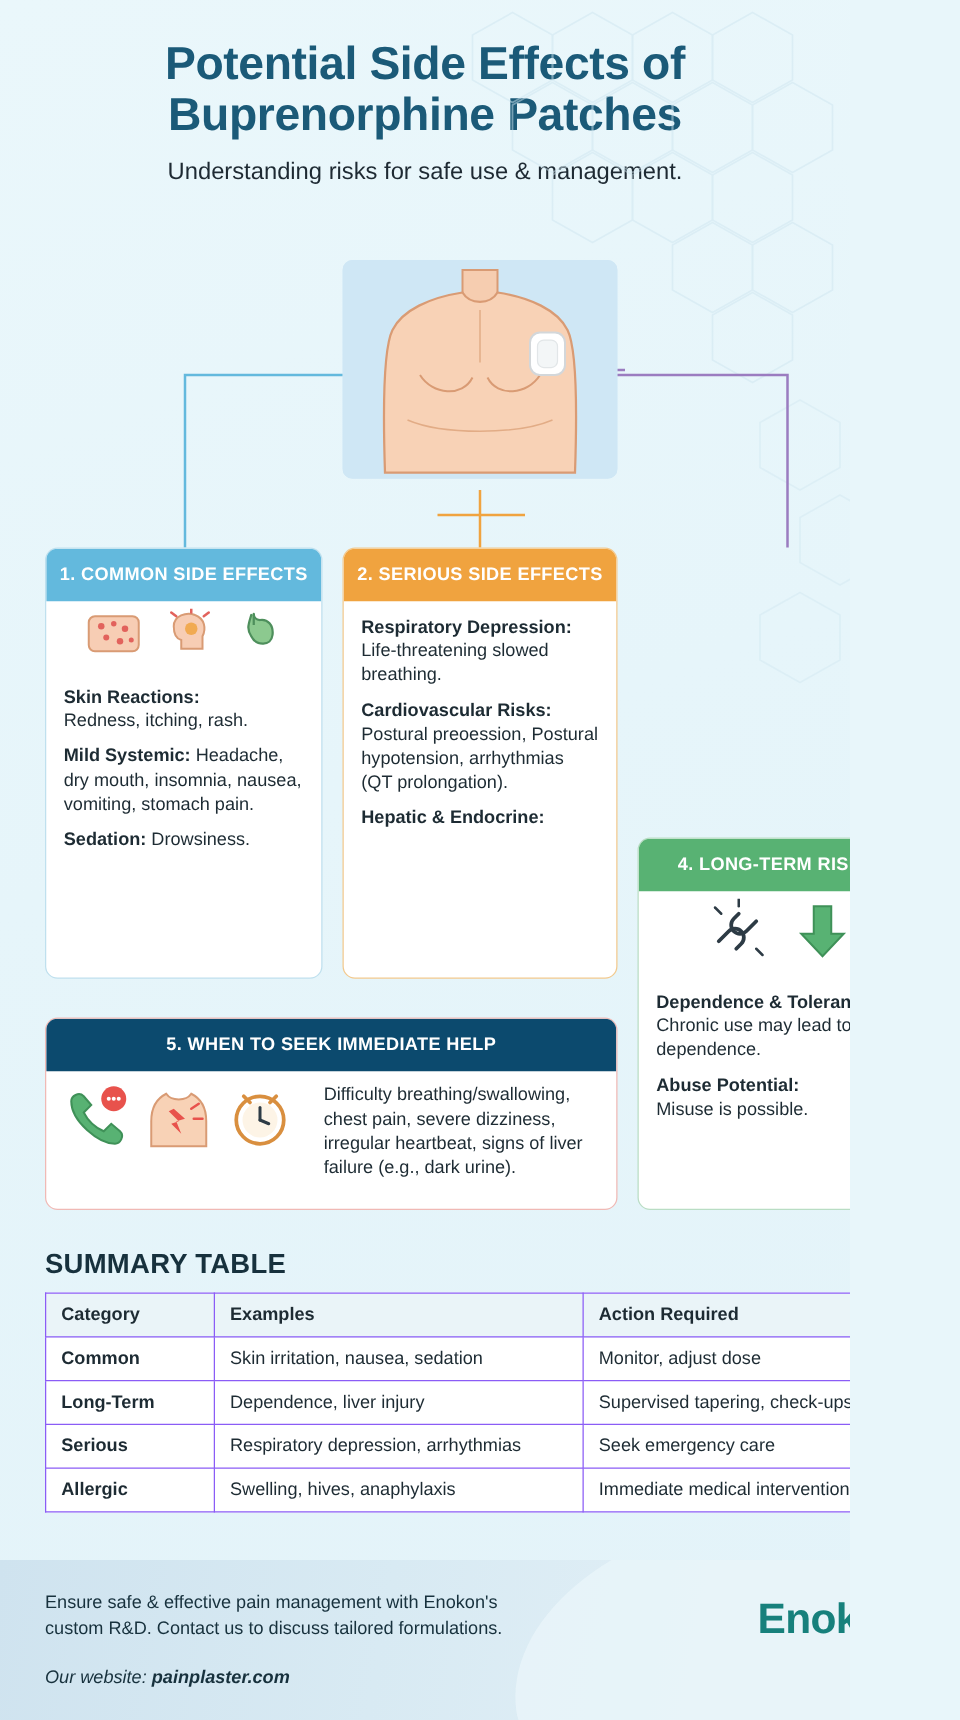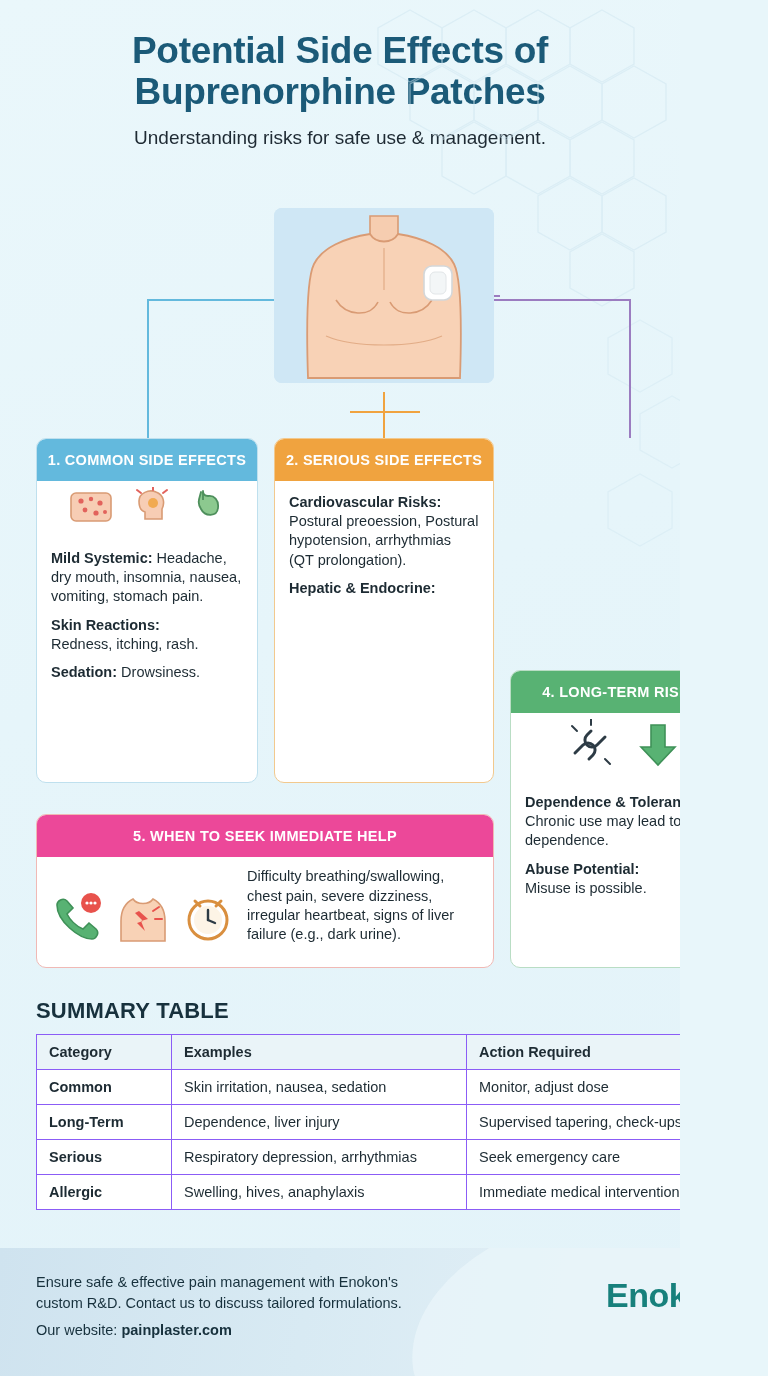--- a/index.html
+++ b/index.html
@@ -64,26 +64,26 @@
 
   #card1 { left: 36px; top: 438px; width: 222px; height: 345px; border-color: #bfe0ee; }
   #card1 .card-head { background: #63b9dd; }
   #card2 { left: 274px; top: 438px; width: 220px; height: 345px; border-color: #f2c98e; }
   #card2 .card-head { background: #f0a33f; }
   #card3 { left: 510px; top: 438px; width: 222px; height: 210px; border-color: #cfc0e2; }
   #card3 .card-head { background: #9b7cc0; }
   #card4 { left: 510px; top: 670px; width: 222px; height: 298px; border-color: #b9ddc4; }
   #card4 .card-head { background: #58b273; }
   #card5 { left: 36px; top: 814px; width: 458px; height: 154px; border-color: #f0b9b5; }
-  #card5 .card-head { background: #ec4899; }
+  #card5 .card-head { background: #0c4a6e; }
 
   .icon-row { display: flex; gap: 14px; align-items: center; justify-content: center; padding: 6px 0 10px; }
 
   
-  .c5-body { display: flex; gap: 12px; padding: 10px 14px 12px 12px; align-items: flex-end; }
+  .c5-body { display: flex; gap: 24px; padding: 10px 14px 12px 12px; align-items: flex-start; }
   .c5-icons { display: flex; gap: 8px; align-items: center; flex: 0 0 auto; }
   .c5-text { font-size: 14.5px; line-height: 1.34; color: #1d2b33; }
 
   
   .summary-title {
     position: absolute; left: 36px; top: 998px;
     font-size: 22px; font-weight: bold; color: #17313d; letter-spacing: .2px;
   }
   table.summary {
     position: absolute; left: 36px; top: 1034px; width: 696px;
@@ -104,21 +104,21 @@
   }
   .footer-swoosh {
     position: absolute; right: -60px; top: -40px; width: 420px; height: 220px;
     background: #e9f4f9; border-radius: 50% 50% 50% 50% / 60% 60% 40% 40%;
     transform: rotate(-8deg); opacity: .85;
   }
   .footer-text {
     position: absolute; left: 36px; top: 24px; width: 470px;
     font-size: 14.5px; line-height: 1.45; color: #17313d;
   }
-  .footer-web { margin-top: 6px; }
+  .footer-web { margin-top: 18px; font-style: italic; }
   .footer-web b { color: #17313d; }
   .brand {
     position: absolute; right: 32px; top: 28px;
     font-size: 34px; font-weight: bold; color: #17807c; letter-spacing: -0.5px;
   }
   .brand sup { font-size: 12px; vertical-align: super; }
 </style>
 </head>
 <body>
 
@@ -208,29 +208,30 @@
             <line x1="34" y1="6" x2="38" y2="3"></line>
             <line x1="12" y1="6" x2="8" y2="3"></line>
         </g>
       </svg>
       <svg width="40" height="40" viewBox="0 0 40 40">
         <path d="M14,5 C12,12 10,16 14,22 C18,30 30,30 31,21 C32,13 27,8 21,9 C18,9 16,7 16,4" fill="#8cc98f" stroke="#4e8f5c" stroke-width="1.8" stroke-linecap="round"></path>
         <path d="M16,5 L16,13" stroke="#4e8f5c" stroke-width="1.8" fill="none"></path>
       </svg>
     </div>
     <div class="card-body">
+      <p><span class="lbl">Skin Reactions:</span><br><span>Redness, itching, rash.</span></p>
       <p><span class="lbl">Mild Systemic:</span> <span>Headache, dry mouth, insomnia, nausea, vomiting, stomach pain.</span></p>
-      <p><span class="lbl">Skin Reactions:</span><br><span>Redness, itching, rash.</span></p>
       <p><span class="lbl">Sedation:</span> <span>Drowsiness.</span></p>
     </div>
   </div>
 
   <div class="card" id="card2">
     <div class="card-head">2. SERIOUS SIDE EFFECTS</div>
     <div class="card-body">
+      <p><span class="lbl">Respiratory Depression:</span><br><span>Life-threatening slowed breathing.</span></p>
       <p><span class="lbl">Cardiovascular Risks:</span><br><span>Postural preoession, Postural hypotension, arrhythmias (QT prolongation).</span></p>
       <p><span class="lbl">Hepatic &amp; Endocrine:</span><br></p>
     </div>
   </div>
 
 
   <div class="card" id="card4">
     <div class="card-head">4. LONG-TERM RISKS</div>
     <div class="icon-row">
       <svg width="60" height="52" viewBox="0 0 60 52">

